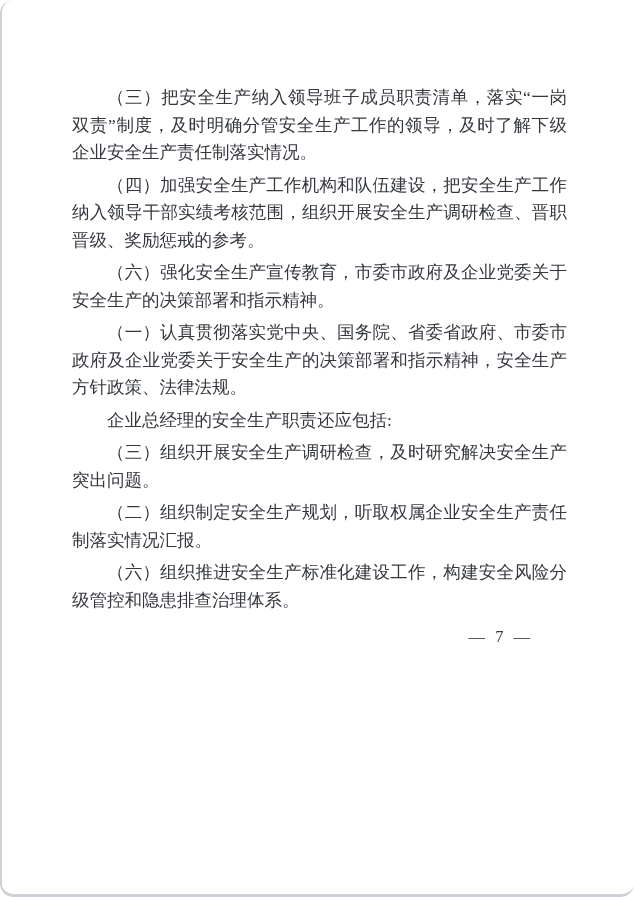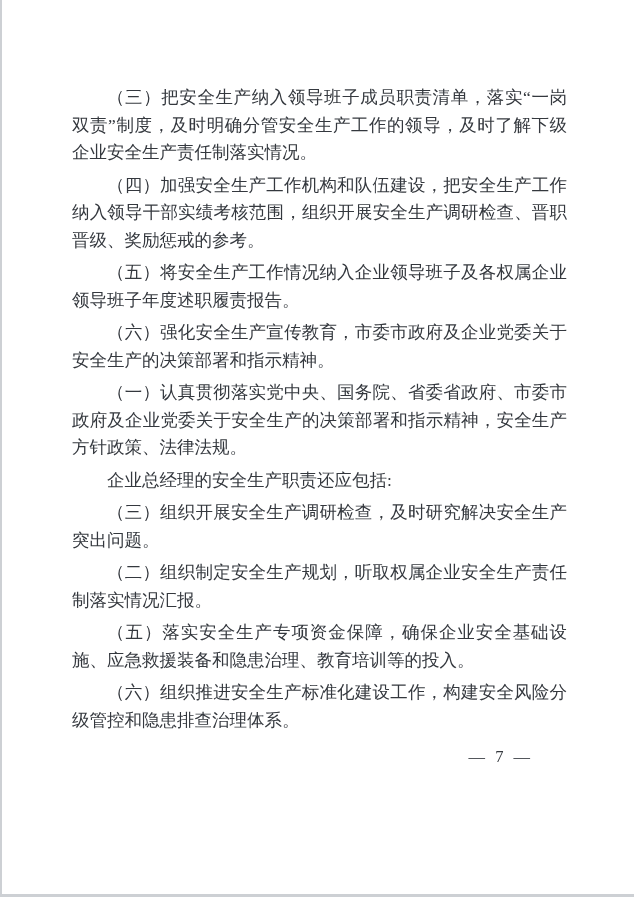--- a/index.html
+++ b/index.html
@@ -1,20 +1,20 @@
 <!DOCTYPE html>
 <html style="--page-bg: #ffffff; --text-color: #34383e; --edge-color: #cdd0d4;"><head>
 <meta charset="utf-8">
 <style>
   :root {
     --page-bg: #ffffff;
     --text-color: #34383e;
     --edge-color: #cdd0d4;
   }
-  * { box-sizing: border-box; }
+  * { box-sizing: border-box; border-radius: 13px; }
   html, body {
     margin: 0;
     padding: 0;
     background: var(--page-bg);
   }
   .page {
     position: relative;
     width: 634px;
     height: 897px;
     background: var(--page-bg);
@@ -47,23 +47,21 @@
     color: var(--text-color);
   }
 </style>
 </head>
 <body>
 
 <div class="page">
   <div class="content">
     <p>（三）把安全生产纳入领导班子成员职责清单，落实“一岗双责”制度，及时明确分管安全生产工作的领导，及时了解下级企业安全生产责任制落实情况。</p>
     <p>（四）加强安全生产工作机构和队伍建设，把安全生产工作纳入领导干部实绩考核范围，组织开展安全生产调研检查、晋职晋级、奖励惩戒的参考。</p>
-    <p>（五）将安全生产工作情况纳入企业领导班子及各权属企业领导班子年度述职履责报告。</p>
     <p>（六）强化安全生产宣传教育，市委市政府及企业党委关于安全生产的决策部署和指示精神。</p>
     <p>（一）认真贯彻落实党中央、国务院、省委省政府、市委市政府及企业党委关于安全生产的决策部署和指示精神，安全生产方针政策、法律法规。</p>
     <p>企业总经理的安全生产职责还应包括:</p>
     <p>（三）组织开展安全生产调研检查，及时研究解决安全生产突出问题。</p>
     <p>（二）组织制定安全生产规划，听取权属企业安全生产责任制落实情况汇报。</p>
-    <p>（五）落实安全生产专项资金保障，确保企业安全基础设施、应急救援装备和隐患治理、教育培训等的投入。</p>
     <p>（六）组织推进安全生产标准化建设工作，构建安全风险分级管控和隐患排查治理体系。</p>
     <div class="page-number">— 7 —</div>
   </div>
 </div>
 
 </body></html>

